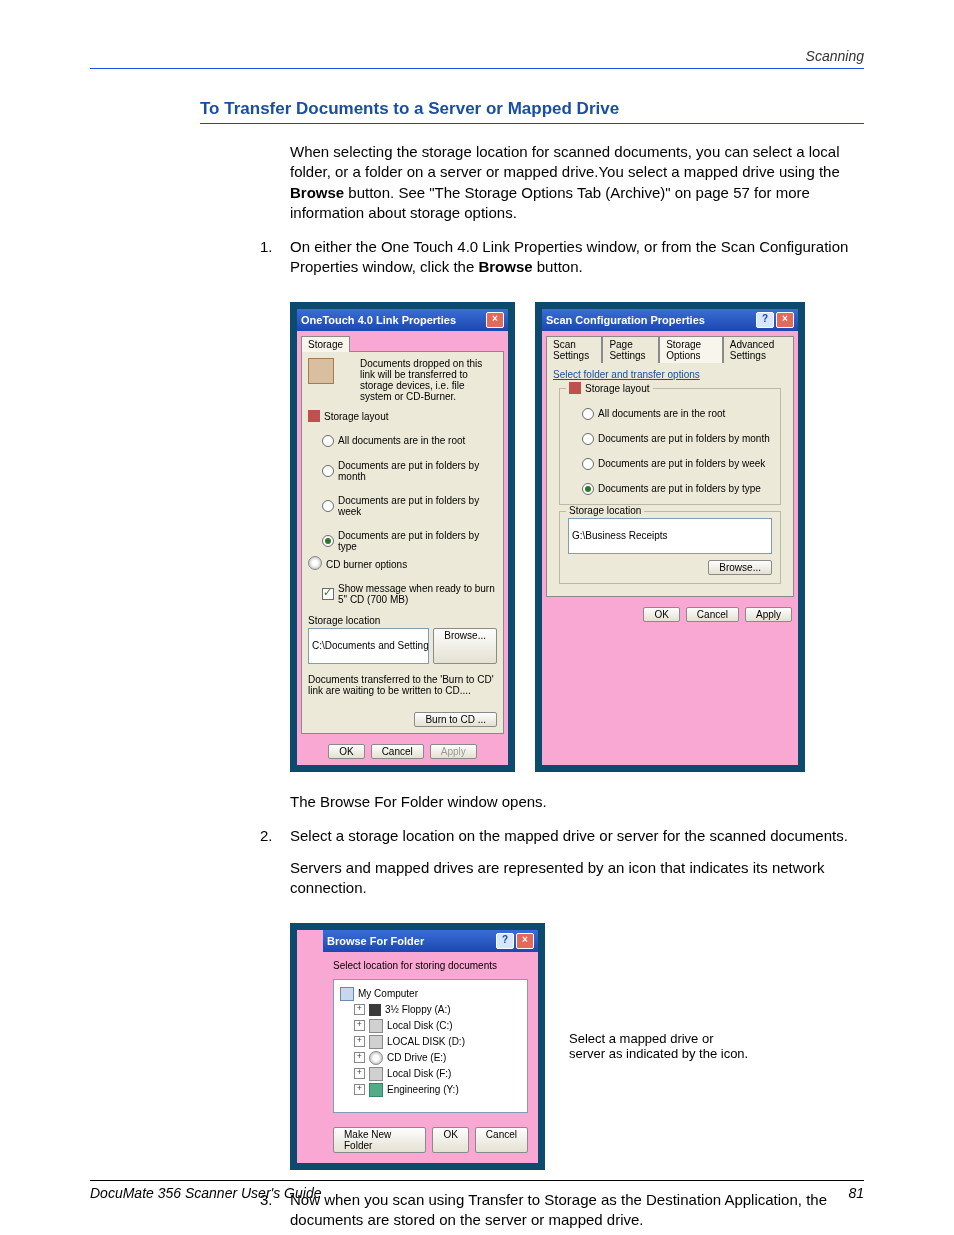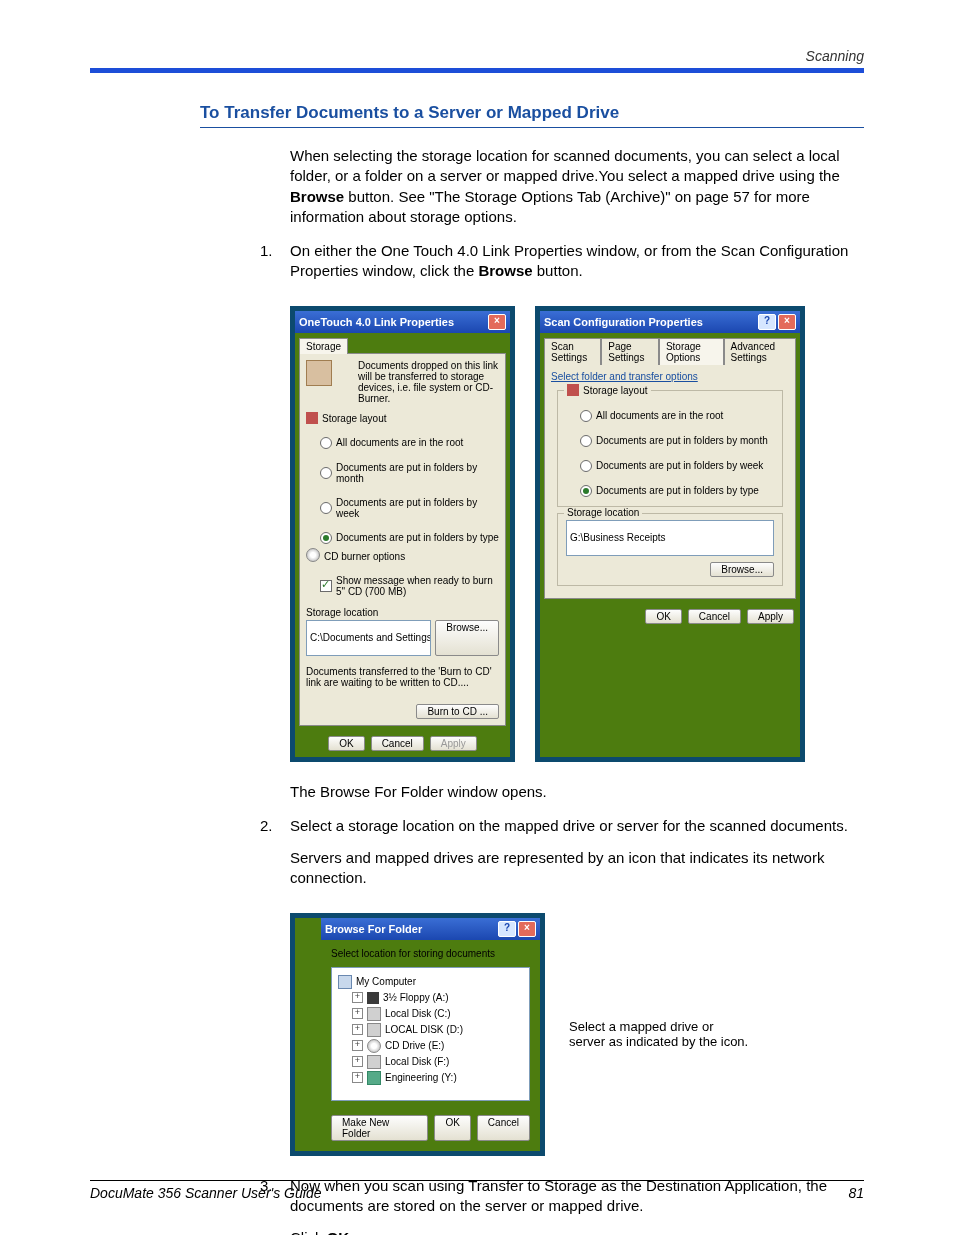--- a/index.html
+++ b/index.html
@@ -15,21 +15,21 @@
     height: 1235px;
     position: relative;
     box-sizing: border-box;
     padding: 48px 90px 40px 90px;
   }
   .running-header {
     text-align: right;
     font-style: italic;
     font-size: 14px;
     color: #333;
-    border-bottom: 5px solid #1d4ed8;
+    border-bottom: 1px solid #1d4ed8;
     padding-bottom: 4px;
     margin-bottom: 30px;
   }
   .section-heading {
     color: #1a4fa0;
     font-weight: bold;
     font-size: 17px;
     border-bottom: 1px solid #1a4fa0;
     padding-bottom: 4px;
     margin-left: 110px;
@@ -51,22 +51,22 @@
   .step-num { width: 30px; flex: none; }
   .step-text { flex: 1; }
   .step-text p { margin: 0 0 12px 0; }
   .bold { font-weight: bold; }
 
   
   .dialog {
     font-family: Tahoma, Arial, sans-serif;
     font-size: 10px;
     color: #000;
-    border: 5px solid #0c4a6e;
-    background: #4d7c0f;
+    border: 7px solid #0c4a6e;
+    background: #f9a8d4;
     box-sizing: border-box;
   }
   .titlebar {
     background: linear-gradient(#3a6ed5, #1b47b0);
     color: #fff;
     font-weight: bold;
     padding: 3px 4px;
     display: flex;
     align-items: center;
     justify-content: space-between;

